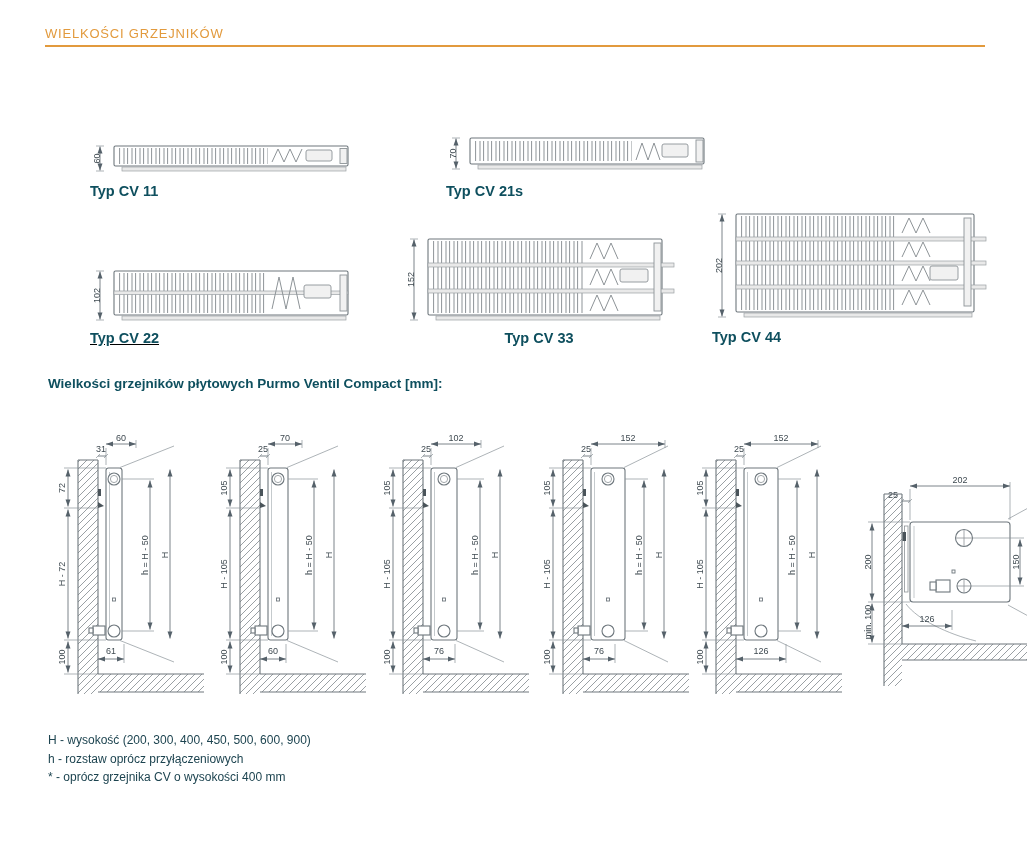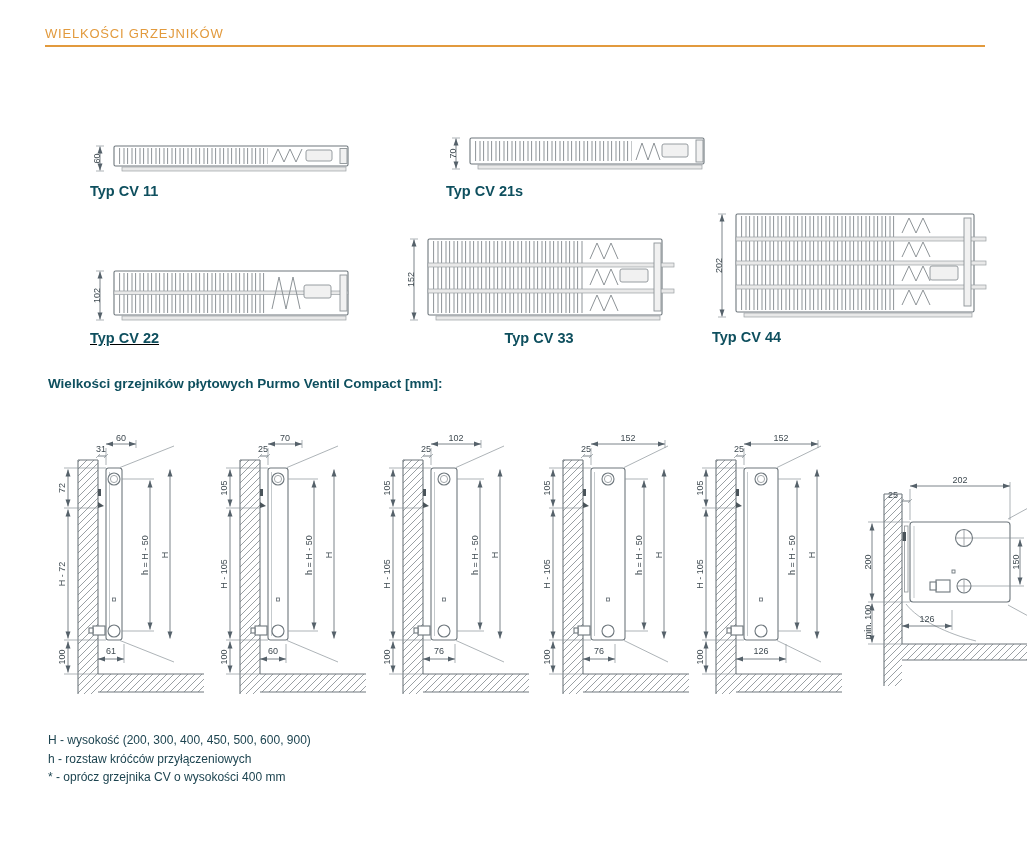--- a/index.html
+++ b/index.html
@@ -385,17 +385,17 @@
       <text class="dim" x="183.5" y="88" text-anchor="middle" dominant-baseline="central" transform="rotate(-90 183.5 88)">200</text>
       <path d="M160,45 L193,27 M160,131 L193,149" class="xl"></path>
       <line x1="54" y1="152" x2="104" y2="152" class="dl" marker-start="url(#ma)" marker-end="url(#ma)"></line>
       <line x1="104" y1="136" x2="104" y2="156" class="xl"></line>
       <text class="dim" x="79" y="147.5" text-anchor="middle">126</text>
     </svg>
   </figure>
 
   <div class="footnotes">
     <div>H - wysokość (200, 300, 400, 450, 500, 600, 900)</div>
-    <div>h - rozstaw króćców przyłączeniowych</div>
+    <div>h - rozstaw oprócz przyłączeniowych</div>
     <div>* - oprócz grzejnika CV o wysokości 400 mm</div>
   </div>
 
 </div>
 
 </body></html>

